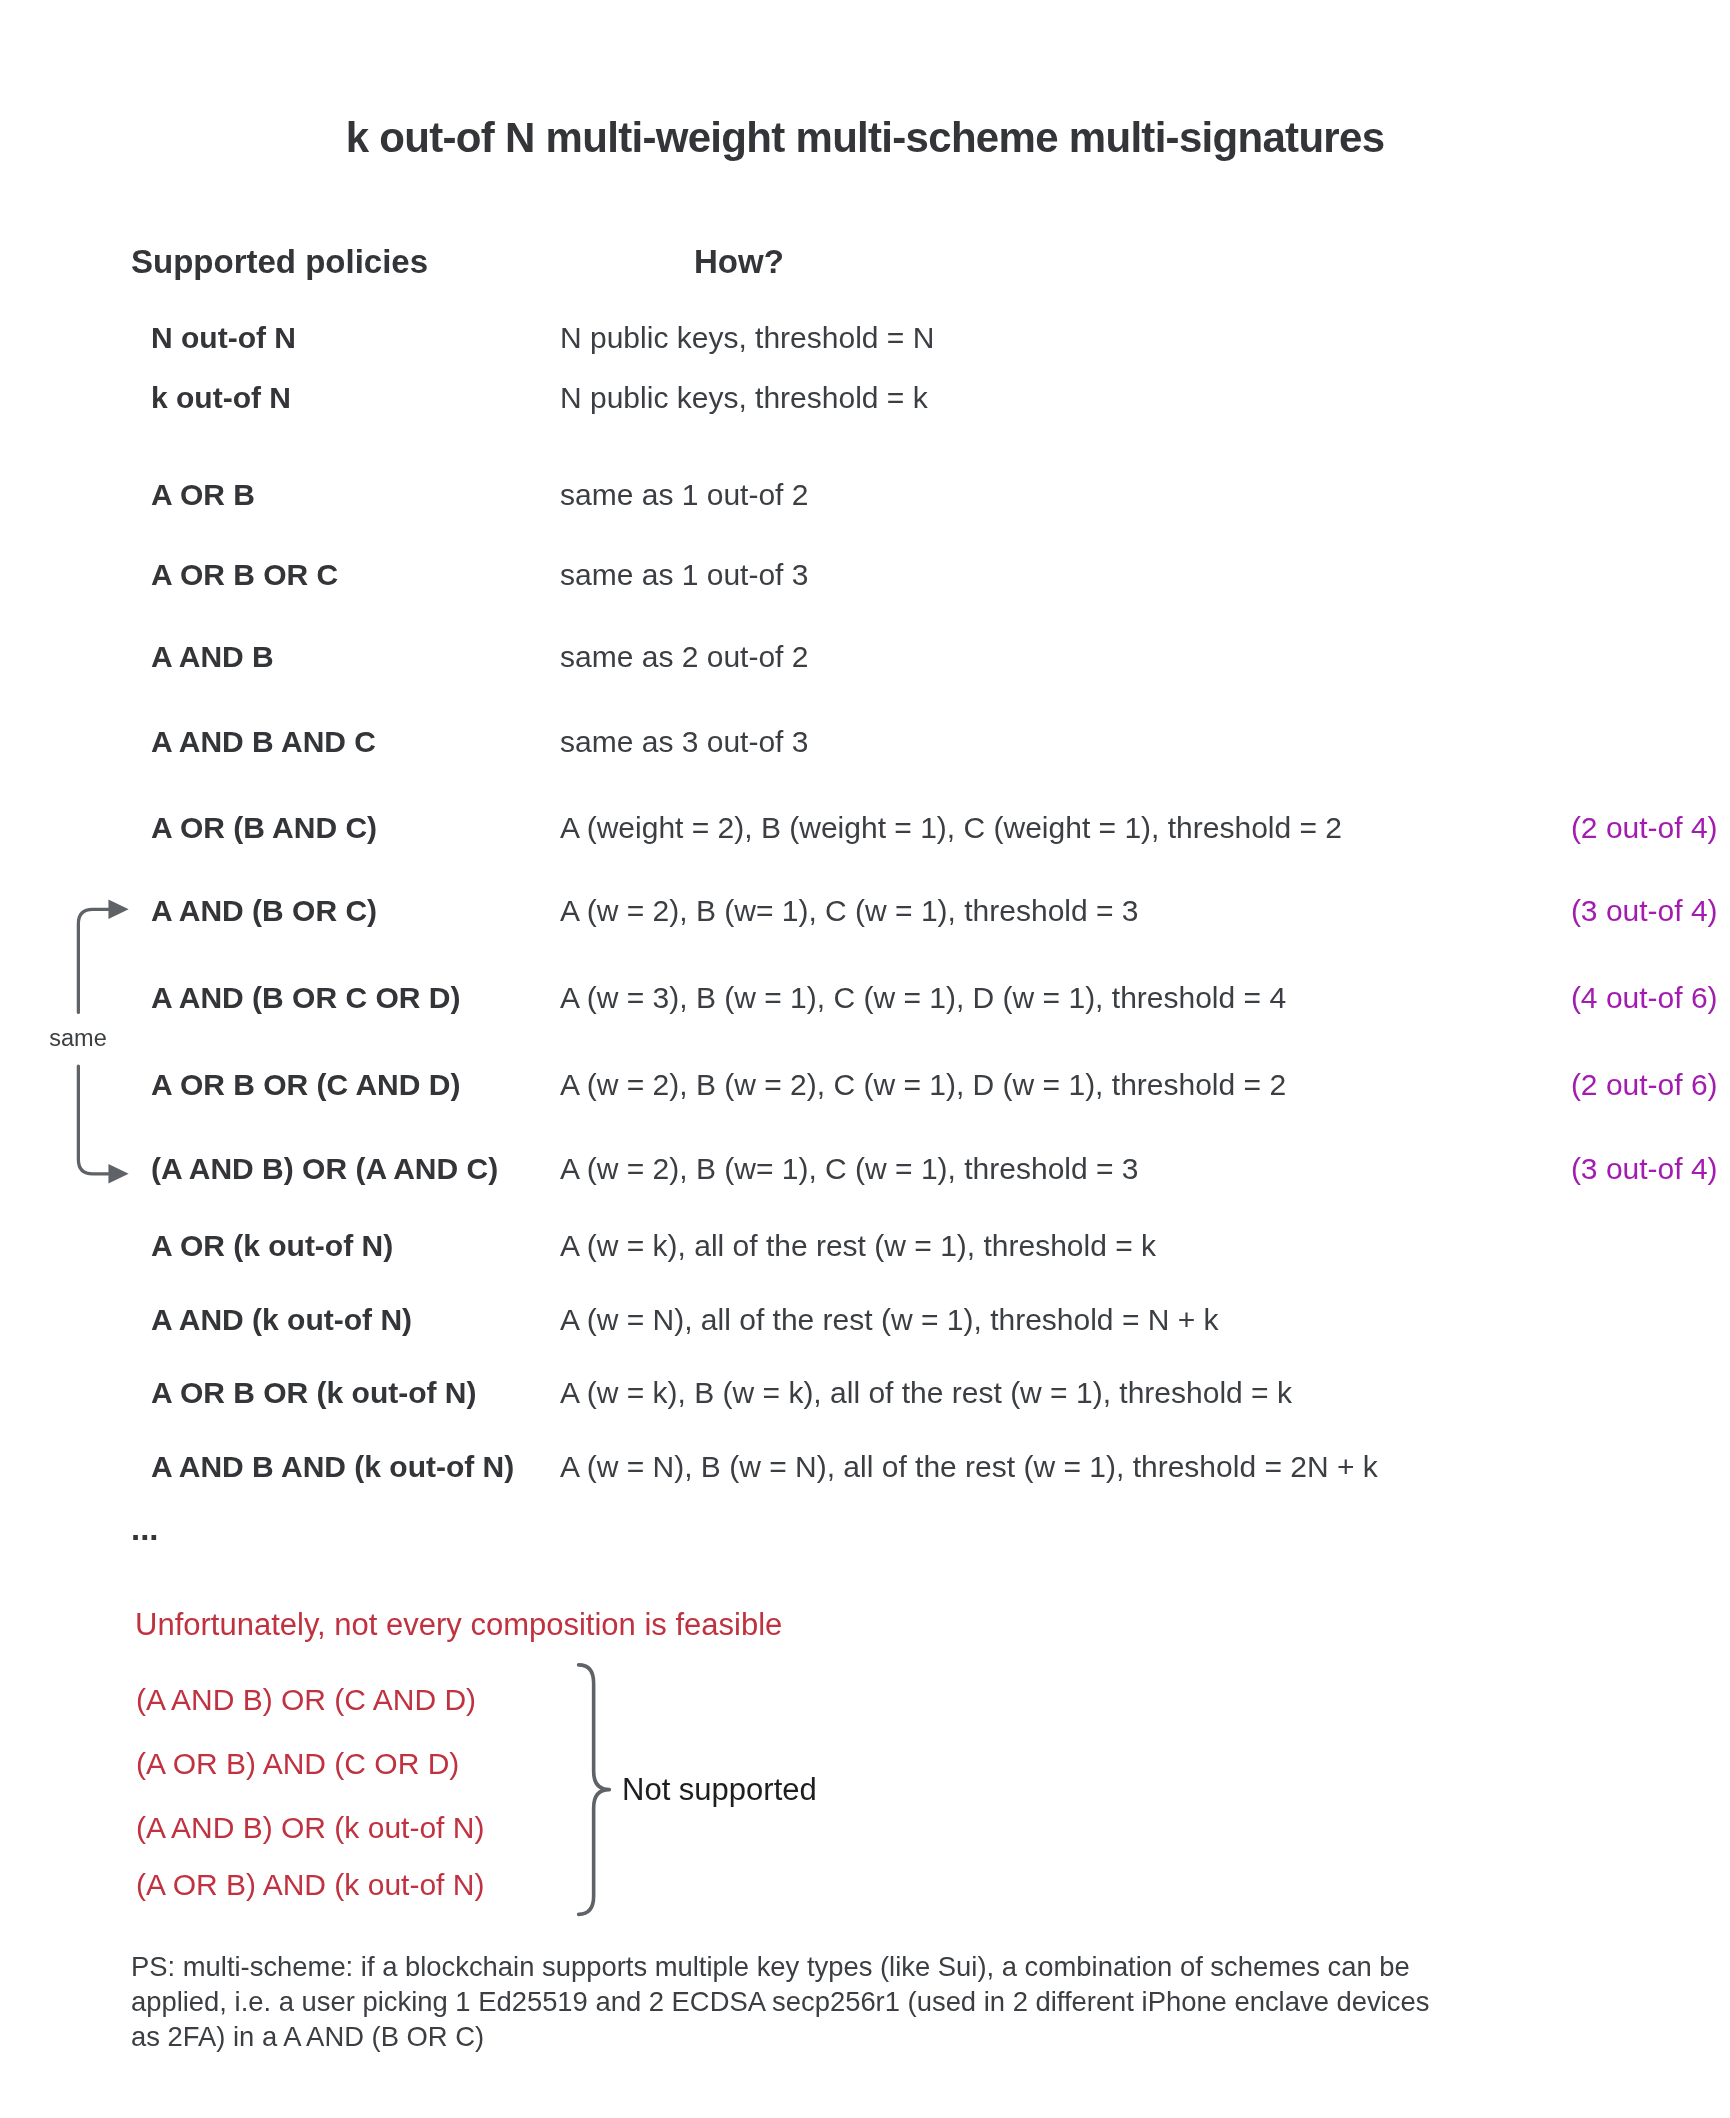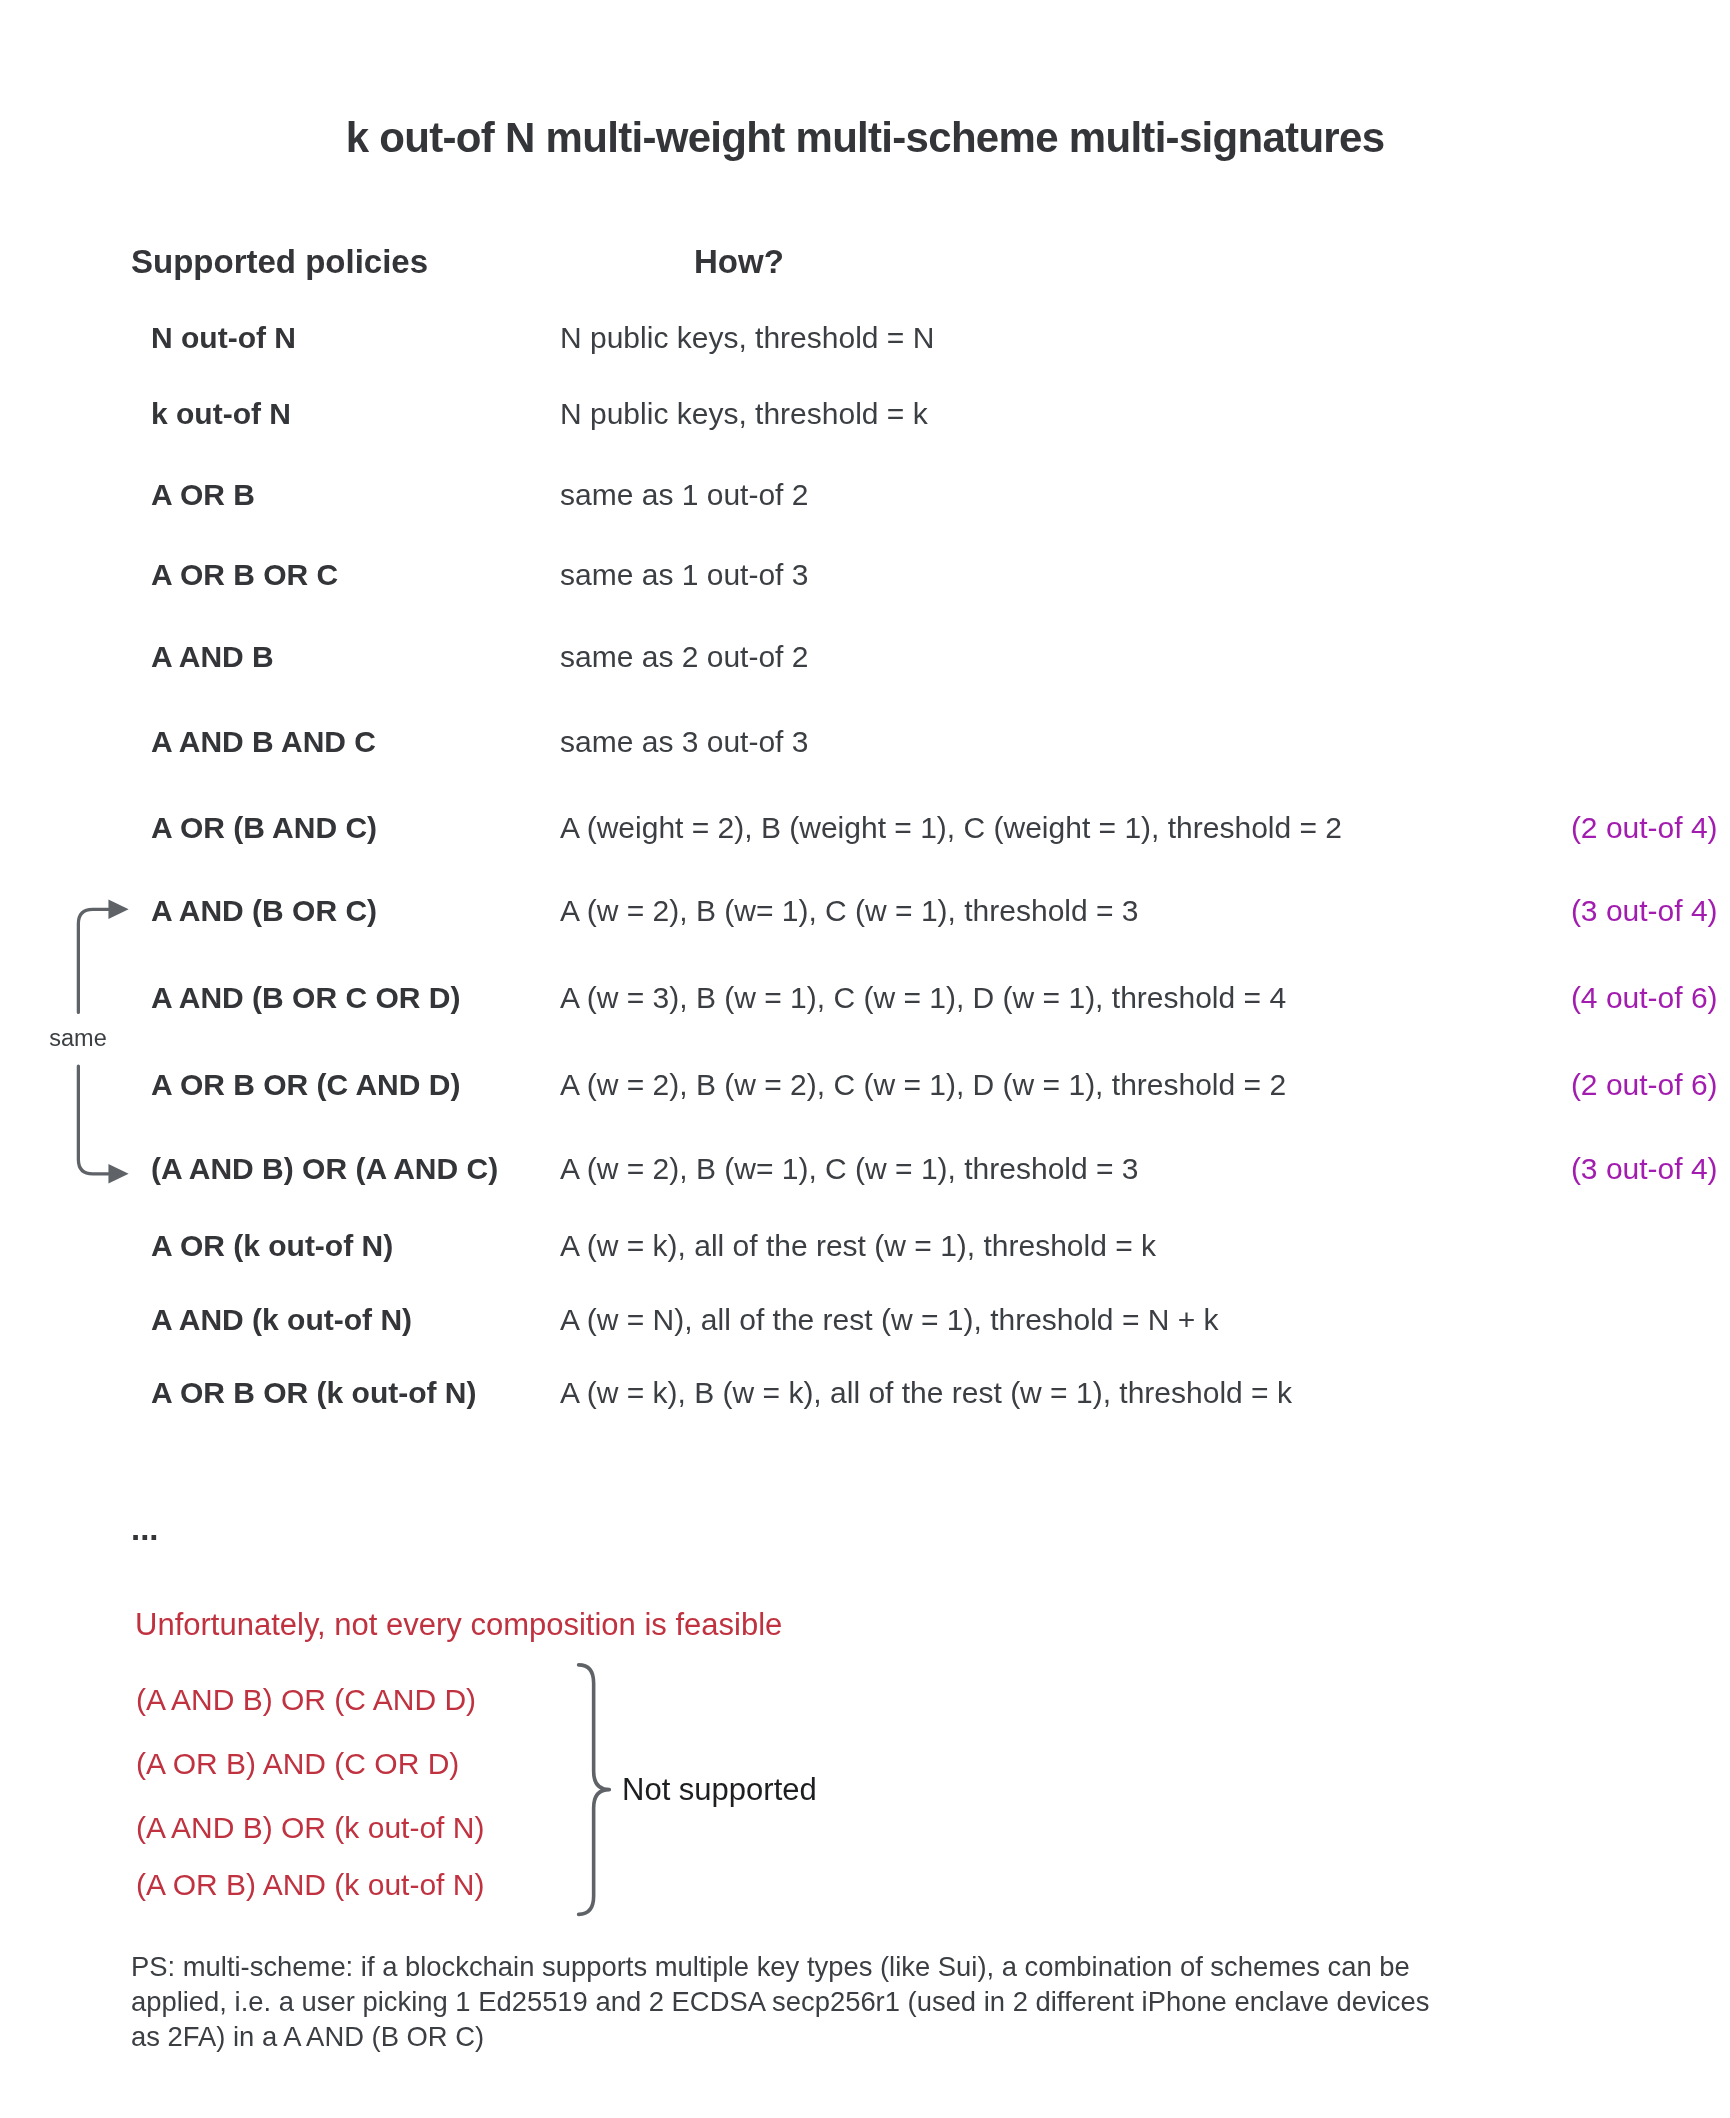--- a/index.html
+++ b/index.html
@@ -66,21 +66,21 @@
 
   <div class="title">k out-of N multi-weight multi-scheme multi-signatures</div>
 
   <div class="col-header" style="left:131px;">Supported policies</div>
   <div class="col-header" style="left:694px;">How?</div>
 
   <div class="row" style="top:318px;">
     <span class="policy">N out-of N</span>
     <span class="how">N public keys, threshold = N</span>
   </div>
-  <div class="row" style="top:394px;padding-left:44px;">
+  <div class="row" style="top:378px;padding-left:44px;">
     <span class="policy">k out-of N</span>
     <span class="how">N public keys, threshold = k</span>
   </div>
   <div class="row" style="top:475px;">
     <span class="policy">A OR B</span>
     <span class="how">same as 1 out-of 2</span>
   </div>
   <div class="row" style="top:555px;">
     <span class="policy">A OR B OR C</span>
     <span class="how">same as 1 out-of 3</span>
@@ -123,20 +123,24 @@
     <span class="how">A (w = k), all of the rest (w = 1), threshold = k</span>
   </div>
   <div class="row" style="top:1300px;">
     <span class="policy">A AND (k out-of N)</span>
     <span class="how">A (w = N), all of the rest (w = 1), threshold = N + k</span>
   </div>
   <div class="row" style="top:1373px;">
     <span class="policy">A OR B OR (k out-of N)</span>
     <span class="how">A (w = k), B (w = k), all of the rest (w = 1), threshold = k</span>
   </div>
+  <div class="row" style="top:1447px;">
+    <span class="policy">A AND B AND (k out-of N)</span>
+    <span class="how">A (w = N), B (w = N), all of the rest (w = 1), threshold = 2N + k</span>
+  </div>
 
   <div class="ellipsis">...</div>
 
   <svg class="overlay" width="1730" height="2119" viewBox="0 0 2649 3244">
     <path d="M 166,1392 L 142,1392 Q 120,1392 120,1414 L 120,1550 M 120,1632 L 120,1775 Q 120,1797 142,1797 L 166,1797" fill="none" stroke="#5f6368" stroke-width="5" stroke-linecap="round"></path>
     <polygon points="166,1377 197,1392 166,1407" fill="#5f6368"></polygon>
     <polygon points="166,1782 197,1797 166,1812" fill="#5f6368"></polygon>
 
     <g>
       <path d="M 886,2549 Q 909,2549 909,2577 L 909,2712 Q 909,2740 933,2740 Q 909,2740 909,2768 L 909,2903 Q 909,2931 886,2931" fill="none" stroke="#5f6368" stroke-width="5.5" stroke-linecap="round" stroke-linejoin="round"></path>

